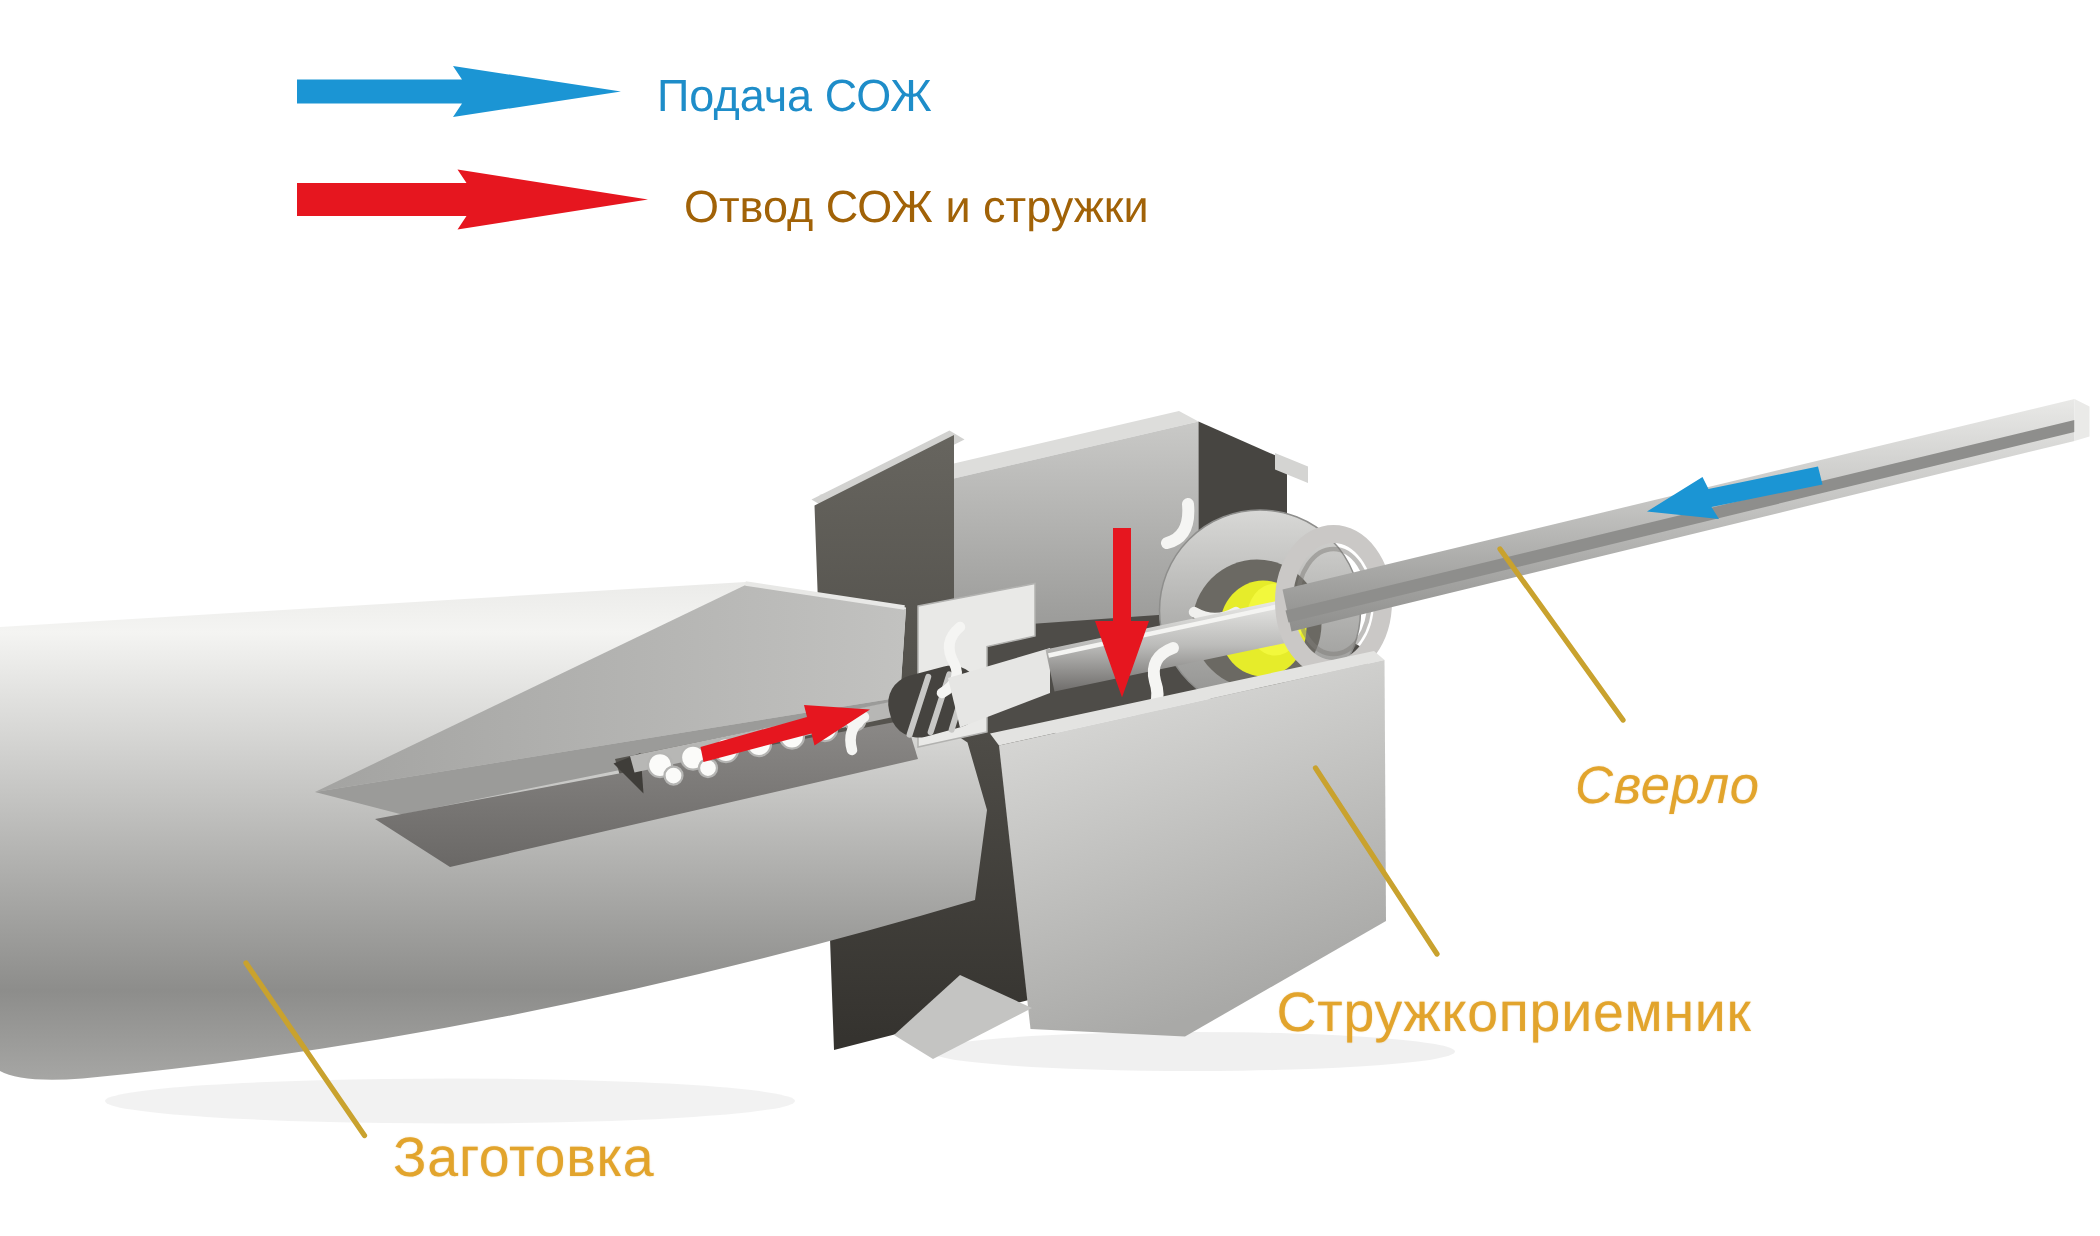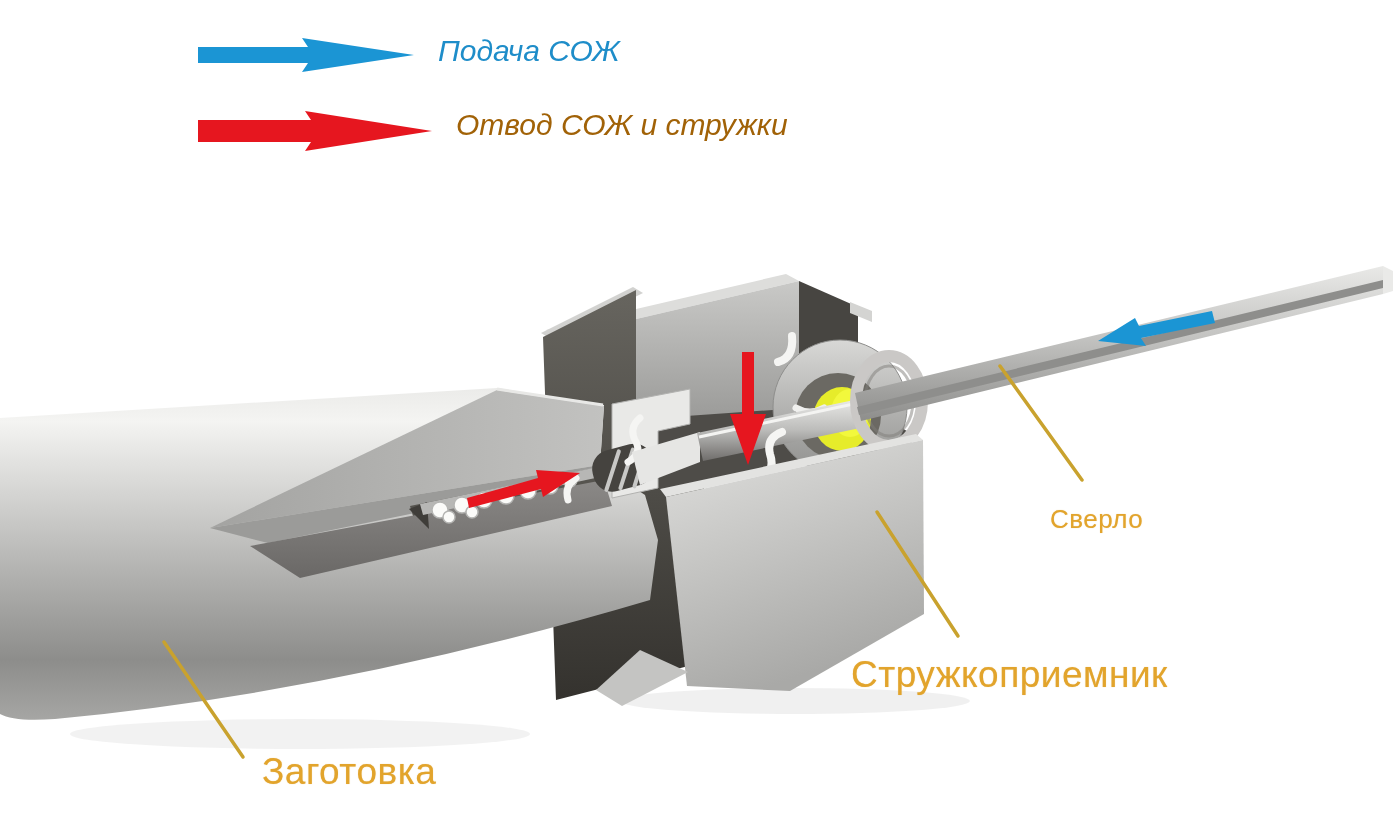--- a/index.html
+++ b/index.html
@@ -3,31 +3,31 @@
 <meta charset="utf-8">
 <style>
   html,body{margin:0;padding:0;background:#ffffff;}
   .canvas{
     position:relative;width:1400px;height:824px;background:#ffffff;overflow:hidden;
     font-family:"Liberation Sans", sans-serif;
   }
   .scene{position:absolute;left:0;top:0;width:1400px;height:824px;}
   
   .legend{position:absolute;left:196px;top:36px;}
-  .legend-row{display:flex;align-items:flex-start;margin-bottom:30px;height:44px;font-style:italic;}
+  .legend-row{display:flex;align-items:flex-end;margin-bottom:30px;height:44px;}
   .legend-text{font-size:30px;line-height:1;margin-left:20px;white-space:nowrap;}
   .legend-text.blue{color:#1e8dc9;}
   .legend-text.red{color:#a16207;}
   .arr-svg{display:block;}
   
   .part-label{
     position:absolute;color:#e2a42c;font-size:36px;line-height:1;white-space:nowrap;
     letter-spacing:0.5px;text-shadow:0 0 1px rgba(216,146,20,0.45);
   }
-  .lbl-drill{left:1050px;top:506px;font-size:26px;}
+  .lbl-drill{left:1050px;top:506px;font-size:35px;font-style:italic;}
   .lbl-box{left:851px;top:656px;font-size:37px;}
   .lbl-workpiece{left:262px;top:753px;font-size:37px;}
 </style>
 </head>
 <body>
 
 <div class="canvas">
 
   <svg class="scene" viewBox="0 0 1400 824">
     <defs>

